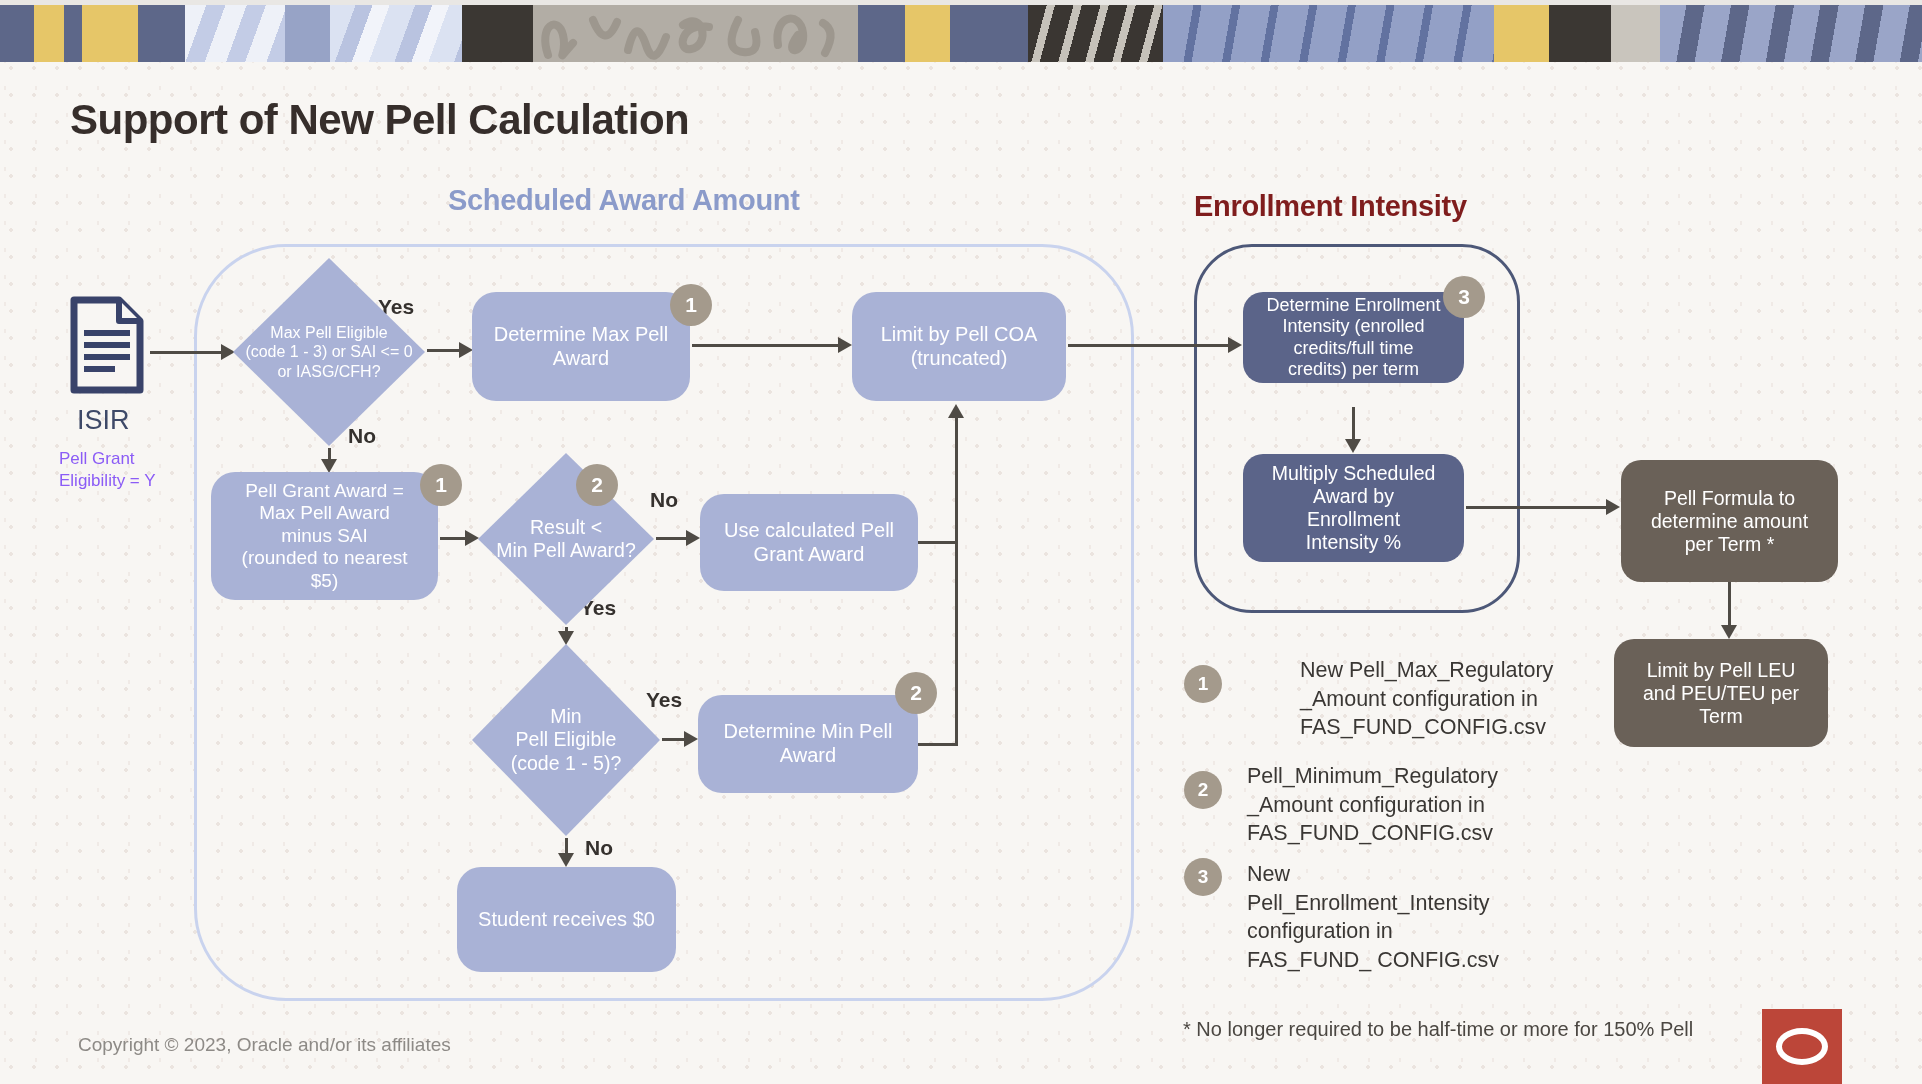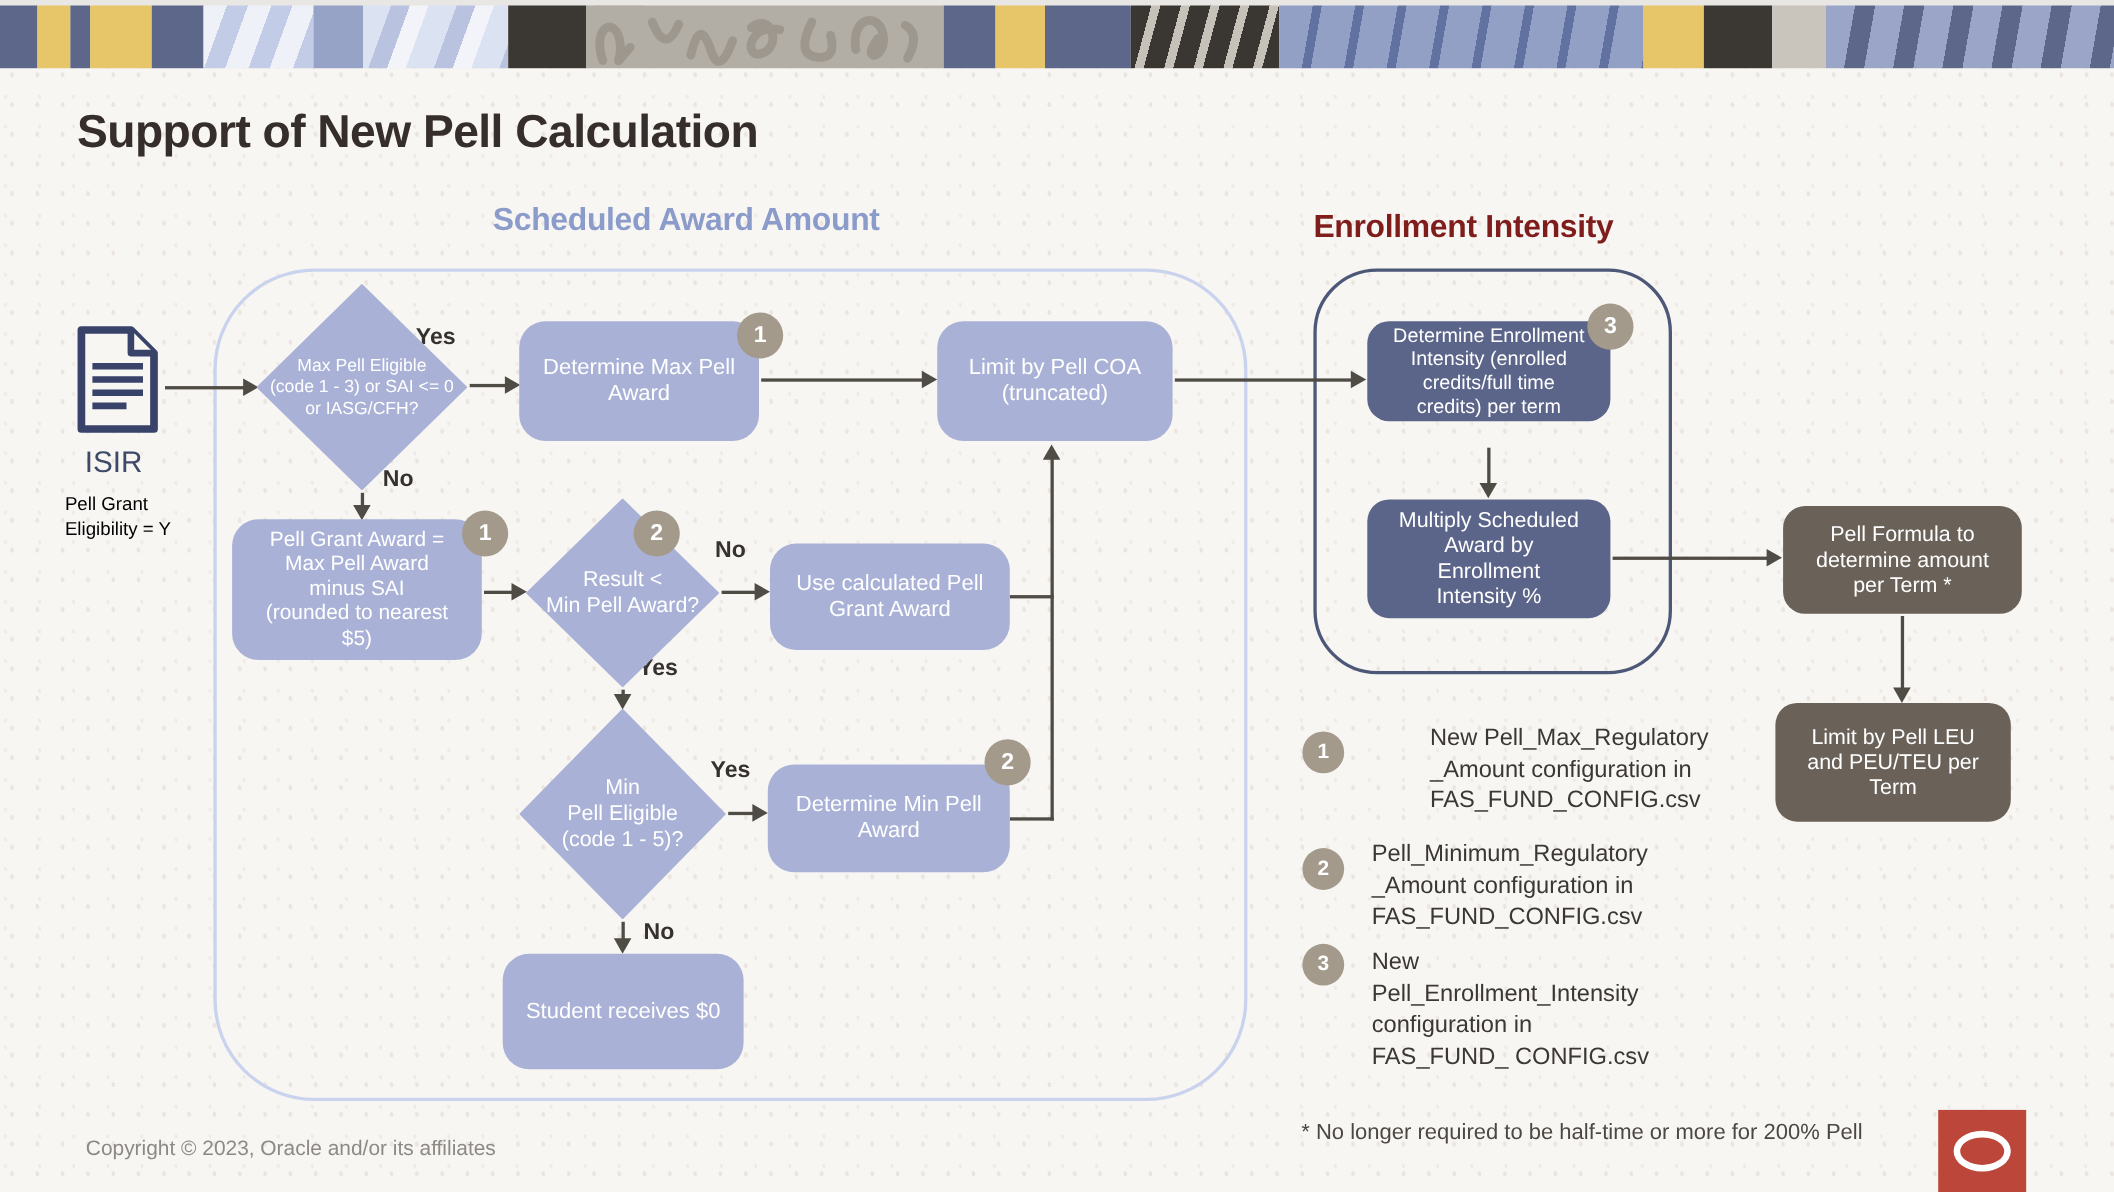--- a/index.html
+++ b/index.html
@@ -38,21 +38,21 @@
   .elabel{position:absolute;font-size:21px;font-weight:700;color:#35312e;}
   
   .badge{position:absolute;width:42px;height:42px;border-radius:50%;background:#a49a8c;color:#fff;display:flex;align-items:center;justify-content:center;font-size:21px;font-weight:700;}
   .badge.sm{width:38px;height:38px;font-size:19px;}
   
   .note-text{position:absolute;width:300px;font-size:21.5px;line-height:28.5px;color:#3a3734;white-space:pre-line;}
   .foot{position:absolute;font-size:20px;color:#4b4742;}
   .copyright{position:absolute;font-size:19px;color:#8d8a86;}
   
   .isir-label{position:absolute;font-size:27px;font-weight:400;color:#3e4968;}
-  .isir-sub{position:absolute;font-size:17px;color:#000000;line-height:1.3;white-space:pre-line;}
+  .isir-sub{position:absolute;font-size:17px;color:#8b5cf6;line-height:1.3;white-space:pre-line;}
   
   .oracle{position:absolute;left:1762px;top:1009px;width:80px;height:75px;background:#bc4639;display:flex;align-items:center;justify-content:center;}
   .oracle-o{width:40px;height:25px;border:6px solid #fff;border-radius:50%;}
 </style>
 </head>
 <body>
 
 <div class="banner">
   <div class="bseg" style="left:0;width:34px;background:#5d6789;"></div>
   <div class="bseg" style="left:34px;width:30px;background:#e6c668;"></div>
@@ -206,21 +206,21 @@
 Intensity (enrolled
 credits/full time
 credits) per term</span>
 </div>
 <div class="node slate" style="left:1243px;top:454px;width:221px;height:108px;font-size:19.5px;border-radius:20px;">
   <span class="ml">Multiply Scheduled
 Award by
 Enrollment
 Intensity %</span>
 </div>
-<div class="node taupe" style="left:1621px;top:460px;width:217px;height:98px;font-size:19.5px;border-radius:20px;">
+<div class="node taupe" style="left:1621px;top:460px;width:217px;height:122px;font-size:19.5px;border-radius:20px;">
   <span class="ml">Pell Formula to
 determine amount
 per Term *</span>
 </div>
 <div class="node taupe" style="left:1614px;top:639px;width:214px;height:108px;font-size:19.5px;border-radius:20px;">
   <span class="ml">Limit by Pell LEU
 and PEU/TEU per
 Term</span>
 </div>
 
@@ -237,17 +237,17 @@
 <div class="badge sm" style="left:1184px;top:771px;">2</div>
 <div class="note-text" style="left:1247px;top:762px;">Pell_Minimum_Regulatory
 _Amount configuration in
 FAS_FUND_CONFIG.csv</div>
 <div class="badge sm" style="left:1184px;top:858px;">3</div>
 <div class="note-text" style="left:1247px;top:860px;">New
 Pell_Enrollment_Intensity
 configuration in
 FAS_FUND_ CONFIG.csv</div>
 
-<div class="foot" style="left:1183px;top:1018px;">* No longer required to be half-time or more for 200% Pell</div>
+<div class="foot" style="left:1183px;top:1018px;">* No longer required to be half-time or more for 150% Pell</div>
 <div class="copyright" style="left:78px;top:1034px;">Copyright © 2023, Oracle and/or its affiliates</div>
 <div class="oracle">
   <div class="oracle-o"></div>
 </div>
 
 </body></html>

